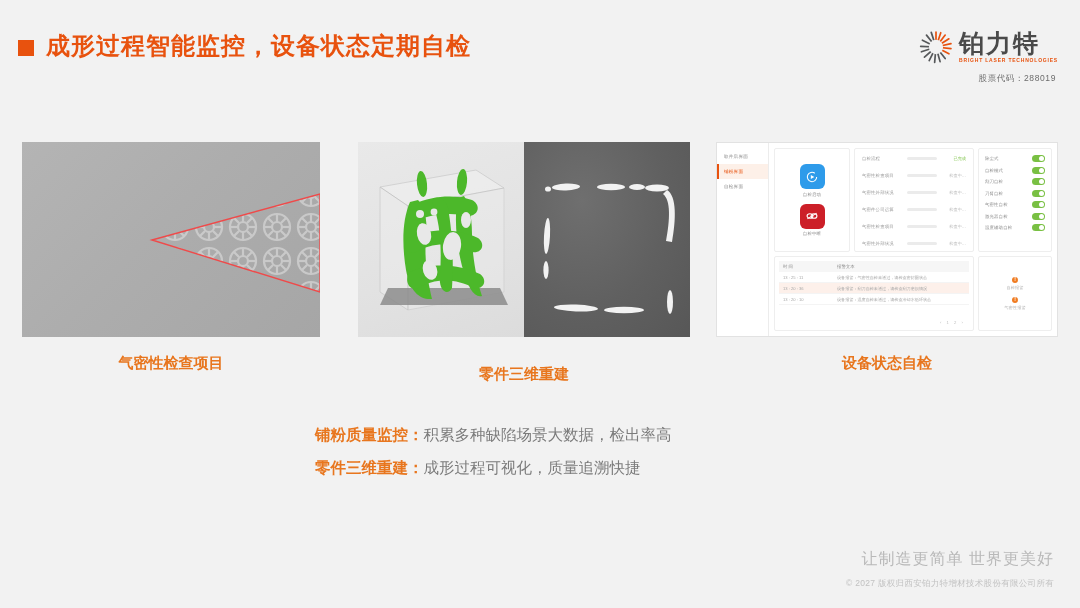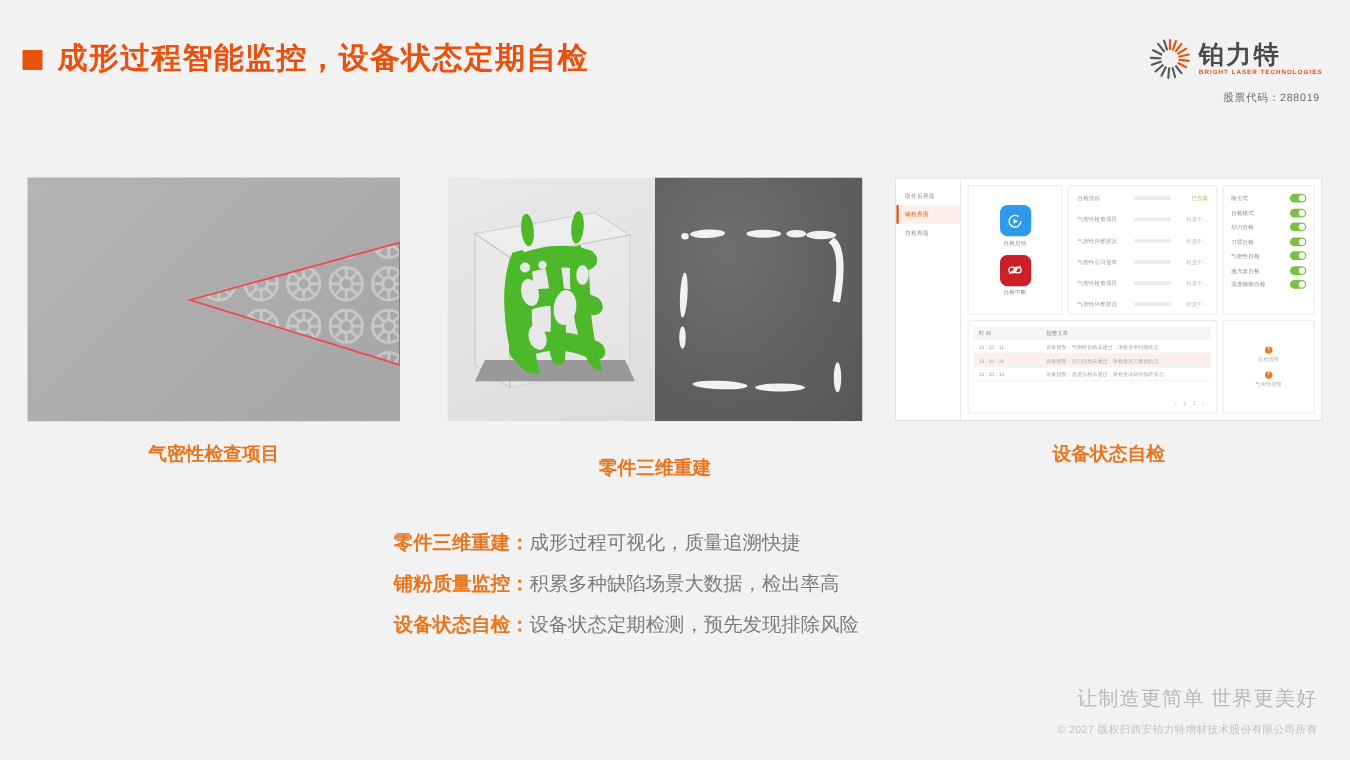--- a/index.html
+++ b/index.html
@@ -46,21 +46,21 @@
   }
   .logo-row {
     display: flex;
     align-items: center;
     justify-content: flex-end;
     gap: 6px;
   }
   .logo-mark { width: 34px; height: 34px; display: block; }
   .logo-words { line-height: 1; text-align: left; }
   .logo-cn {
-    font-size: 20px;
+    font-size: 25px;
     font-weight: bold;
     color: #4a4a4a;
     letter-spacing: 2px;
   }
   .logo-en {
     font-size: 5px;
     color: #e8520e;
     letter-spacing: 0.8px;
     margin-top: 2px;
     font-weight: bold;
@@ -525,26 +525,23 @@
 
   </div>
 </div>
 
 <div class="caption" id="caption-1">气密性检查项目</div>
 <div class="caption" id="caption-2">零件三维重建</div>
 <div class="caption" id="caption-3">设备状态自检</div>
 
 <div class="bullets">
   <div class="bullet-line">
+    <span class="b-label">铺粉质量监控：</span><span class="b-desc">积累多种缺陷场景大数据，检出率高</span>
+  </div>
+  <div class="bullet-line">
     <span class="b-label">零件三维重建：</span><span class="b-desc">成形过程可视化，质量追溯快捷</span>
-  </div>
-  <div class="bullet-line">
-    <span class="b-label">铺粉质量监控：</span><span class="b-desc">积累多种缺陷场景大数据，检出率高</span>
-  </div>
-  <div class="bullet-line">
-    <span class="b-label">设备状态自检：</span><span class="b-desc">设备状态定期检测，预先发现排除风险</span>
   </div>
 </div>
 
 <div class="footer">
   <div class="footer-slogan">让制造更简单 世界更美好</div>
   <div class="footer-copy">© 2027 版权归西安铂力特增材技术股份有限公司所有</div>
 </div>
 
 </body></html>

